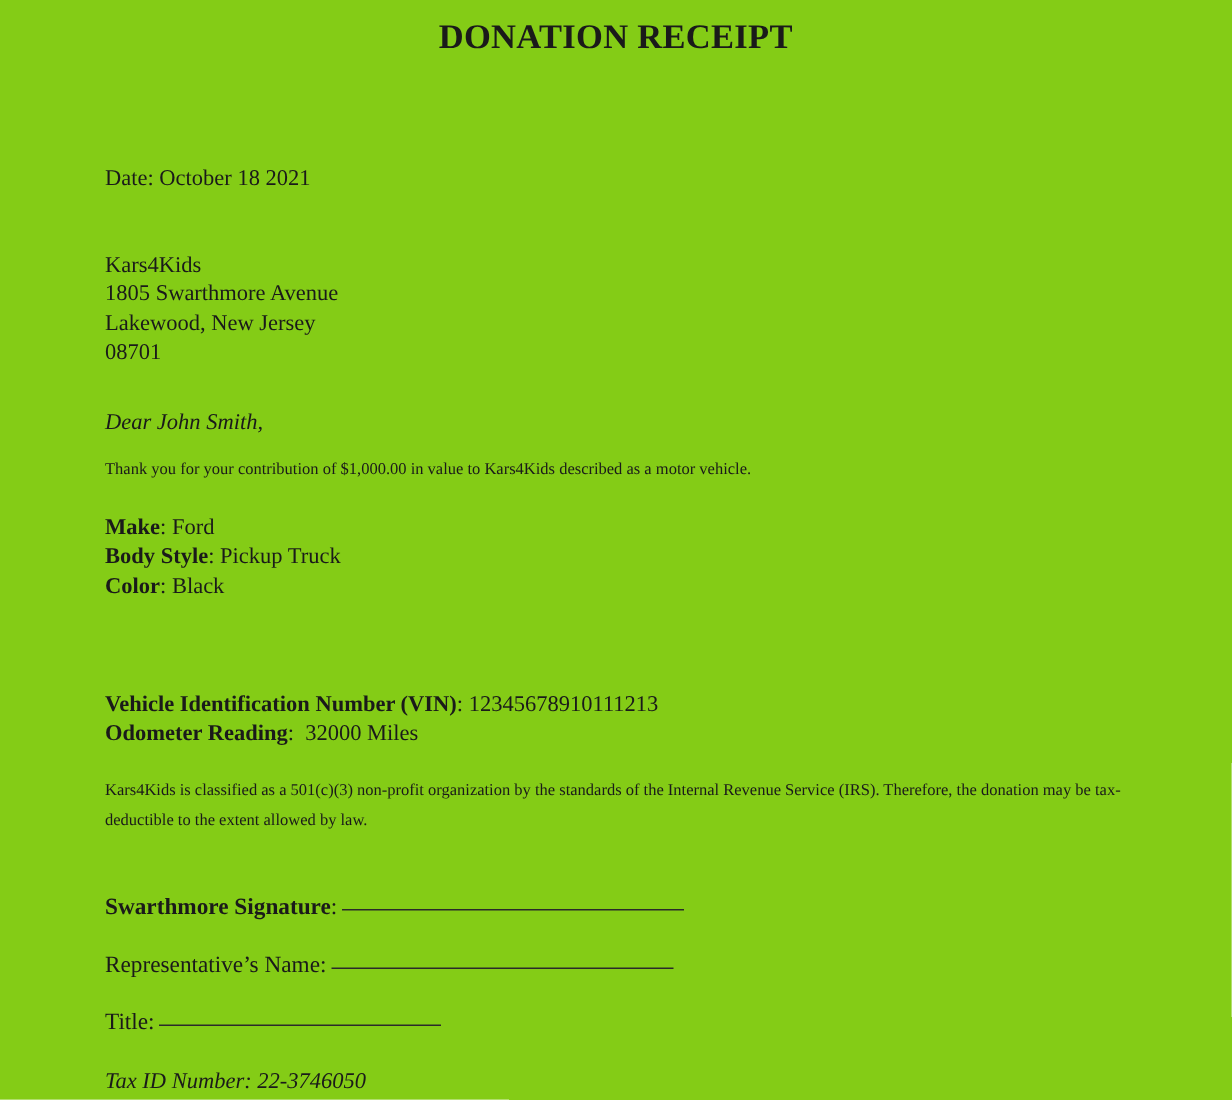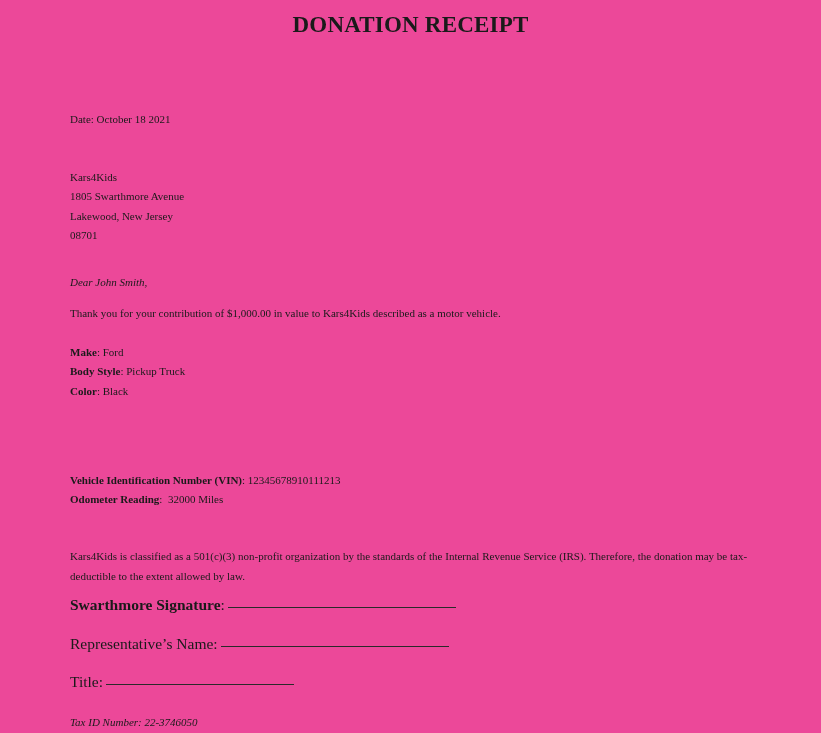--- a/index.html
+++ b/index.html
@@ -11,57 +11,57 @@
     width: 821px;
     height: 733px;
     font-family: "Liberation Serif", "DejaVu Serif", serif;
     color: #1a1a1a;
     overflow: hidden;
   }
   .page {
     position: relative;
     width: 821px;
     height: 733px;
-    background: #ec4899;
+    background: #84cc16;
   }
   .doc-title {
     position: absolute;
     top: 12px;
     left: 0;
     width: 821px;
     text-align: center;
     font-size: 23px;
     font-weight: bold;
     letter-spacing: 0.2px;
   }
   .body-block {
     position: absolute;
     left: 70px;
     top: 0;
     width: 700px;
   }
   .line {
-    font-size: 11px;
+    font-size: 15px;
     line-height: 19.4px;
     white-space: pre-wrap;
   }
   .para {
     font-size: 11px;
     line-height: 19.6px;
   }
   .lbl-bold {
     font-weight: bold;
   }
   .row-date   { position: absolute; top: 110px; left: 0; }
   .addr-block { position: absolute; top: 168px; left: 0; }
   .salutation { position: absolute; top: 273px; left: 0; font-style: italic; }
   .thanks     { position: absolute; top: 304px; left: 0; width: 700px; }
   .vehicle    { position: absolute; top: 343px; left: 0; }
-  .vin-block  { position: absolute; top: 471px; left: 0; }
-  .irs-para   { position: absolute; top: 518px; left: 0; width: 690px; margin-top: 29px; }
+  .vin-block  { position: absolute; top: 461px; left: 0; }
+  .irs-para   { position: absolute; top: 518px; left: 0; width: 690px; }
   .sig-block  { position: absolute; top: 596px; left: 0; }
   .sig-row { position: relative; height: 38.6px; font-size: 15.5px; }
   .sig-row.last { height: auto; font-style: italic; }
   .rule {
     display: inline-block;
     border-bottom: 1.6px solid #2a2a2a;
     vertical-align: 2px;
     margin-left: 3px;
   }
   .rule-long  { width: 228px; }

